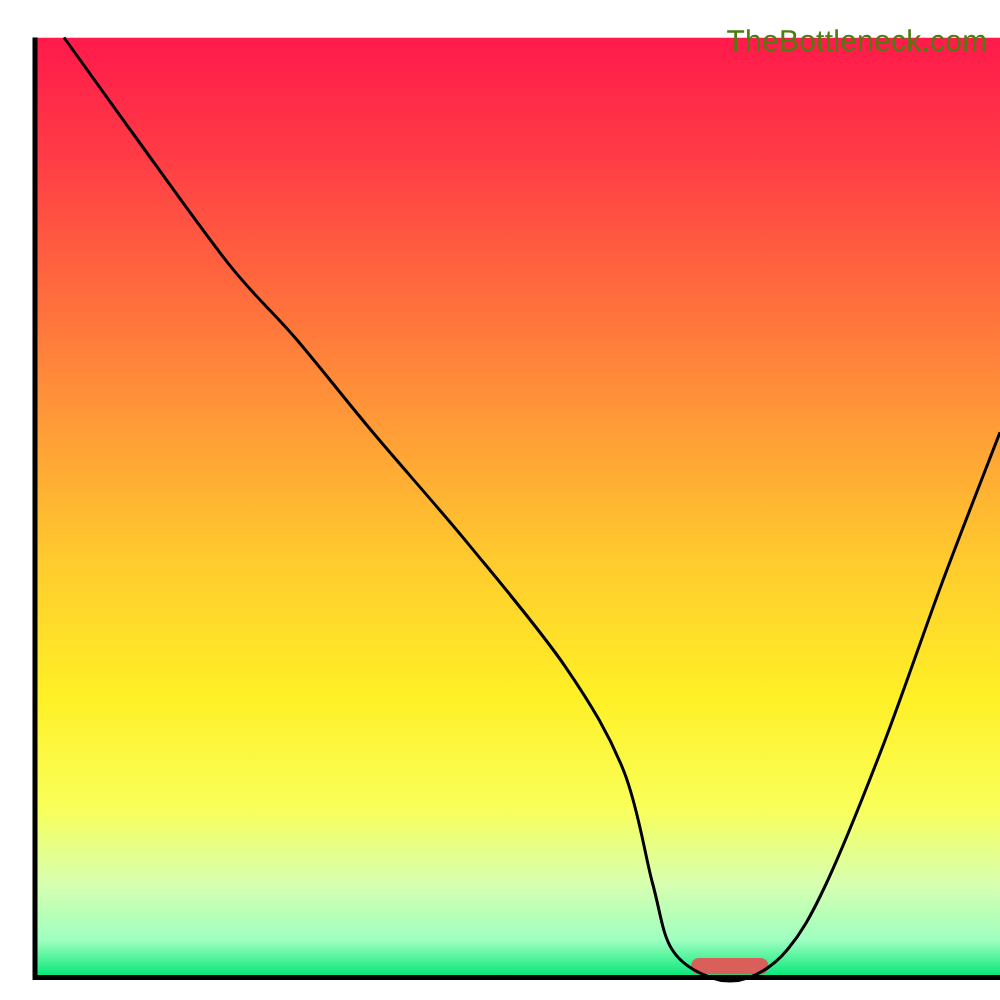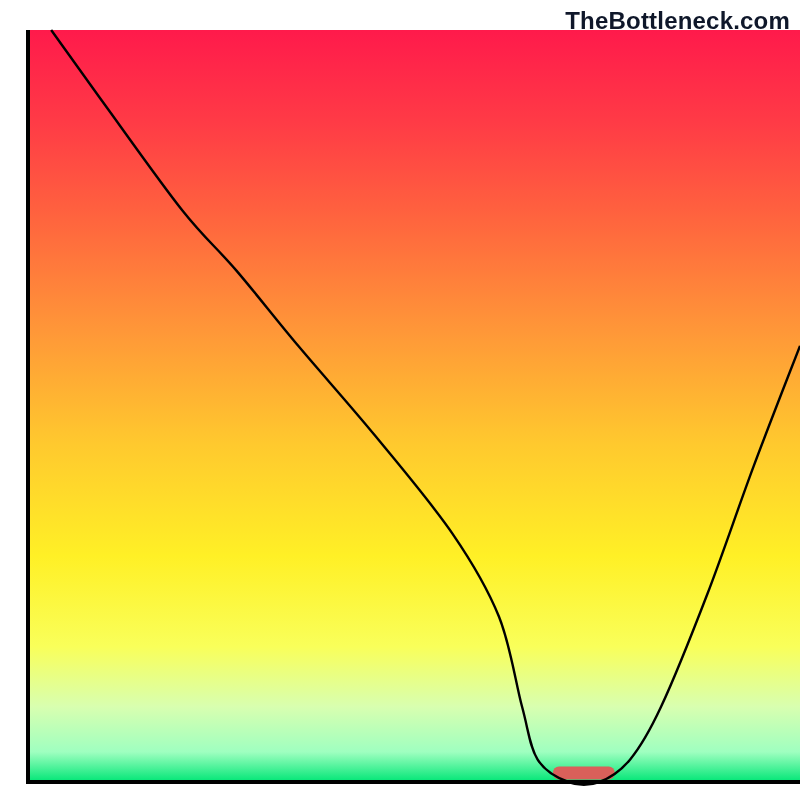--- a/index.html
+++ b/index.html
@@ -11,25 +11,25 @@
     font-family: Arial, Helvetica, sans-serif;
     overflow: hidden;
   }
   .chart-container {
     position: relative;
     width: 800px;
     height: 800px;
   }
   .watermark {
     position: absolute;
-    top: 7px;
+    top: 20px;
     right: 10px;
     font-size: 24px;
-    font-weight: 700;
-    color: #0f172a;
+    font-weight: 400;
+    color: #4d7c0f;
     z-index: 20;
     letter-spacing: 0.2px;
   }
   svg.plot {
     position: absolute;
     left: 0;
     top: 0;
     width: 800px;
     height: 800px;
     display: block;

